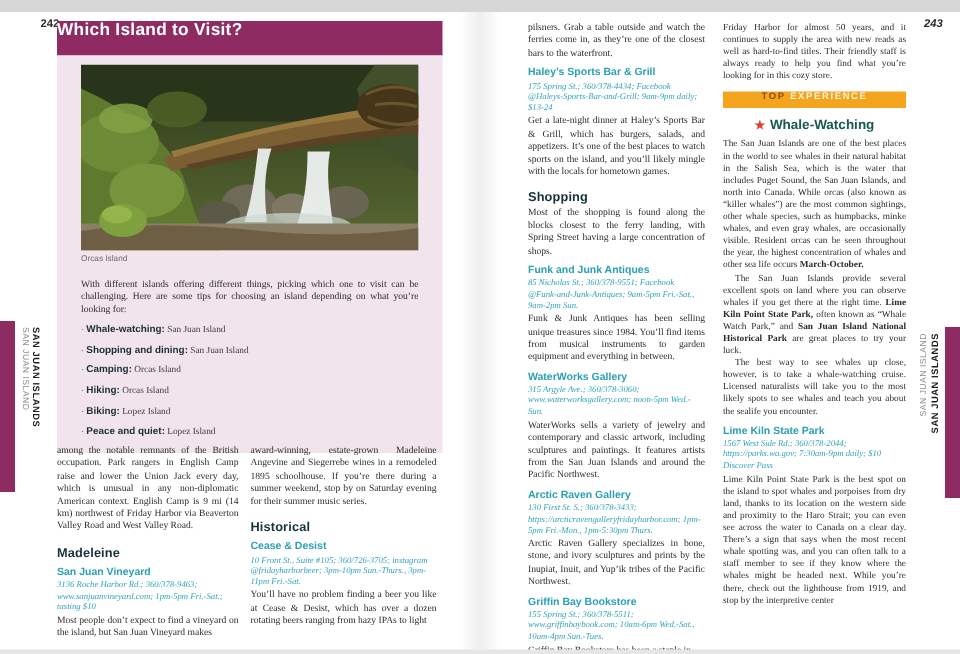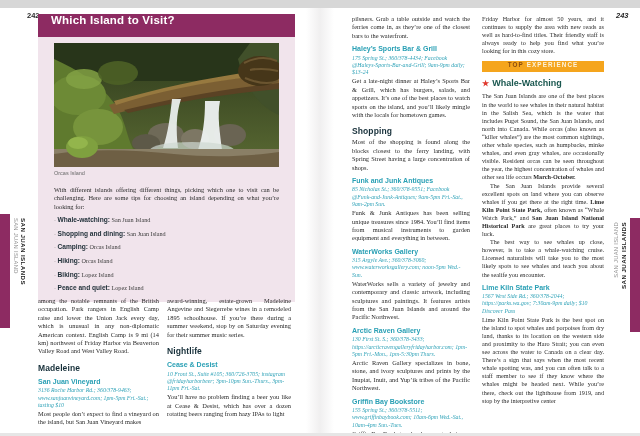--- a/index.html
+++ b/index.html
@@ -12,21 +12,21 @@
   .edge-strip-bottom { position:absolute; left:0; bottom:0; width:640px; height:3px; background:#e6e6e6; }
   .gutter { position:absolute; left:306px; top:8px; width:28px; height:425px;
     background:linear-gradient(to right, rgba(0,0,0,0), rgba(90,80,85,0.09) 50%, rgba(0,0,0,0)); }
 
   .folio { position:absolute; font:bold 7.5px "Liberation Sans", sans-serif; color:#2a2a2a; }
   .folio-left { left:27px; top:11px; }
   .folio-right { left:616px; top:11px;font-style:italic; }
 
   
   .feature { position:absolute; left:38px; top:14px; width:257px; }
-  .feature-banner { background:#8d2b62; height:23px; line-height:23px; padding-left:13px;
+  .feature-banner { background:#8d2b62; height:23px; line-height:23px; 
     font:bold 11.5px "Liberation Sans", sans-serif; color:#ffffff; letter-spacing:0.2px; }
   .feature-body { background:#f1e4ec; padding:6px 16px 9px 16px; }
   .photo-frame { width:225px; height:124px; overflow:hidden; }
   .caption { font:5.5px/7px "Liberation Sans", sans-serif; color:#6a6a6a; margin:3px 0 9px 0; }
   .intro { font:6.4px/8.4px "Liberation Serif", serif; color:#2b2b2b; text-align:justify; }
   .bullet { margin-top:5px; font-size:6.2px; line-height:7.6px; }
   .dot { color:#555; font-family:"Liberation Sans", sans-serif; font-size:6px; }
   .blabel { font:bold 6.6px "Liberation Sans", sans-serif; color:#1d2d36; }
   .bval { font:6.2px "Liberation Serif", serif; color:#3c3c3c; }
 
@@ -42,21 +42,21 @@
   .indent { text-indent:8px; }
   .head { font:bold 8.5px/10px "Liberation Sans", sans-serif; color:#17303a; margin:7px 0 2px 0; letter-spacing:0.1px; }
   .sub  { font:bold 7px/8.5px "Liberation Sans", sans-serif; color:#2aa0b5; margin:5px 0 1px 0; }
   .det  { font:italic 5.8px/7.2px "Liberation Serif", serif; color:#31a3b8; margin-bottom:1px; }
 
   
   .top-banner { background:#f5a51d; height:11px; line-height:11px; text-align:center;
     margin:6px 0 6px 0; font:bold 6.3px "Liberation Sans", sans-serif; letter-spacing:1.1px; }
   .top-banner .t1 { color:#8a4d10; margin-right:3px; }
   .top-banner .t2 { color:#fdf3dc; }
-  .top-head { font:bold 9px/11px "Liberation Sans", sans-serif; color:#1a574f; margin:2px 0 3px 0; }
+  .top-head { font:bold 9px/11px "Liberation Sans", sans-serif; color:#1a574f; margin:2px 0 3px 0;text-align:center; }
   .star { color:#e03a2f; font-size:8px; margin-right:3px; }
 
   
   .tab { position:absolute; width:10px; height:114px; background:#8d2b62; }
   .tab-left  { left:0;  top:214px; }
   .tab-right { left:630px; top:218px; }
   .vtext { position:absolute; writing-mode:vertical-rl; white-space:nowrap;
     font-family:"Liberation Sans", sans-serif; }
   .vchapter { font-weight:bold; font-size:6.2px; letter-spacing:0.4px; color:#1c1c1c; }
   .vsection { font-size:5.8px; letter-spacing:0.3px; color:#8d8d8d; }
@@ -126,21 +126,21 @@
   <div class="col lcol1">
     <p class="body-p">among the notable remnants of the British occupation. Park rangers in English Camp raise and lower the Union Jack every day, which is unusual in any non-diplomatic American context. English Camp is 9 mi (14 km) northwest of Friday Harbor via Beaverton Valley Road and West Valley Road.</p>
     <h3 class="head">Madeleine</h3>
     <h4 class="sub">San Juan Vineyard</h4>
     <p class="det">3136 Roche Harbor Rd.; 360/378-9463; www.sanjuanvineyard.com; 1pm-5pm Fri.-Sat.; tasting $10</p>
     <p class="body-p">Most people don’t expect to find a vineyard on the island, but San Juan Vineyard makes</p>
   </div>
 
   <div class="col lcol2">
     <p class="body-p">award-winning, estate-grown Madeleine Angevine and Siegerrebe wines in a remodeled 1895 schoolhouse. If you’re there during a summer weekend, stop by on Saturday evening for their summer music series.</p>
-    <h3 class="head">Nightlife</h3>
+    <h3 class="head">Historical</h3>
     <h4 class="sub">Cease &amp; Desist</h4>
     <p class="det">10 Front St., Suite #105; 360/726-3705; instagram @fridayharborbeer; 3pm-10pm Sun.-Thurs., 3pm-11pm Fri.-Sat.</p>
     <p class="body-p">You’ll have no problem finding a beer you like at Cease &amp; Desist, which has over a dozen rotating beers ranging from hazy IPAs to light</p>
   </div>
 
   <div class="tab tab-left"></div>
   <span class="vtext vchapter vl-ch">SAN JUAN ISLANDS</span>
   <span class="vtext vsection vl-se">SAN JUAN ISLAND</span>
 
   <div class="folio folio-right">243</div>

